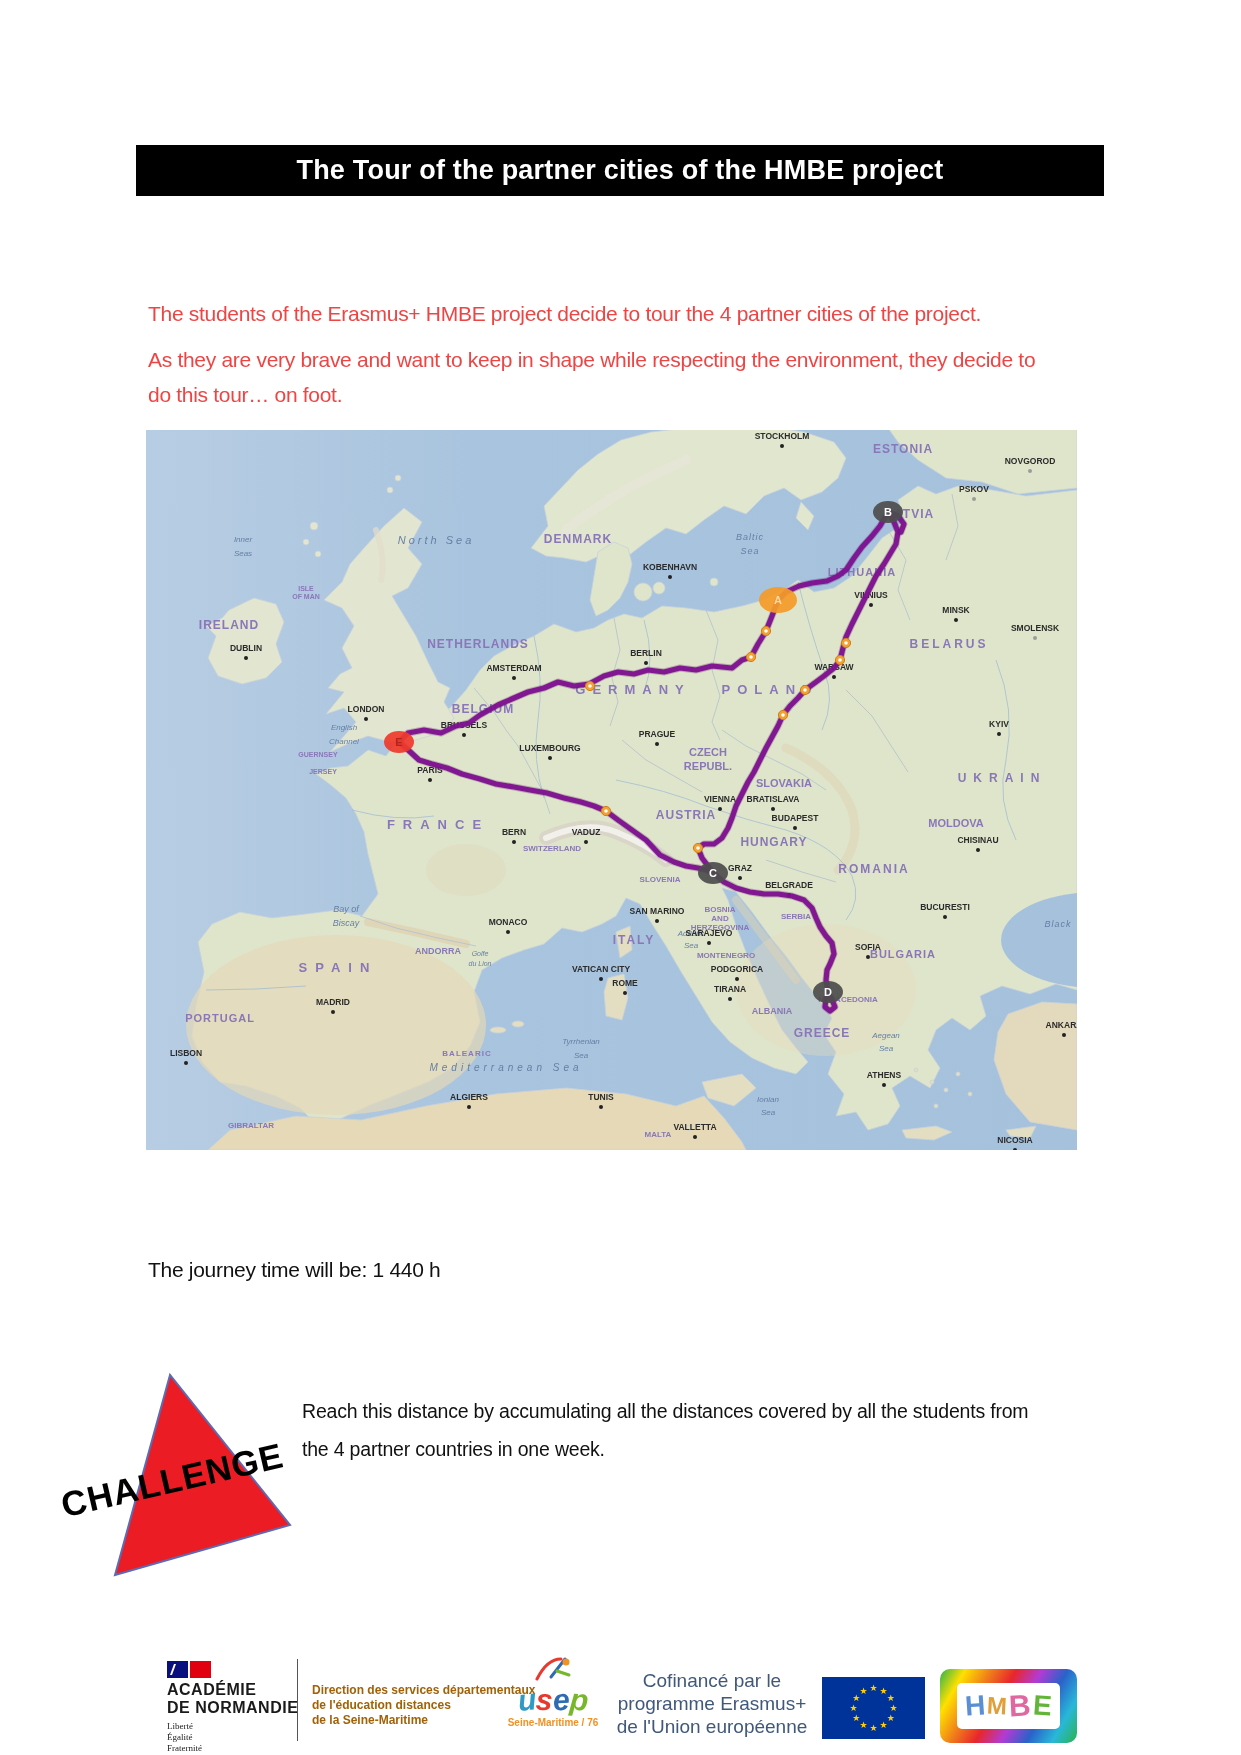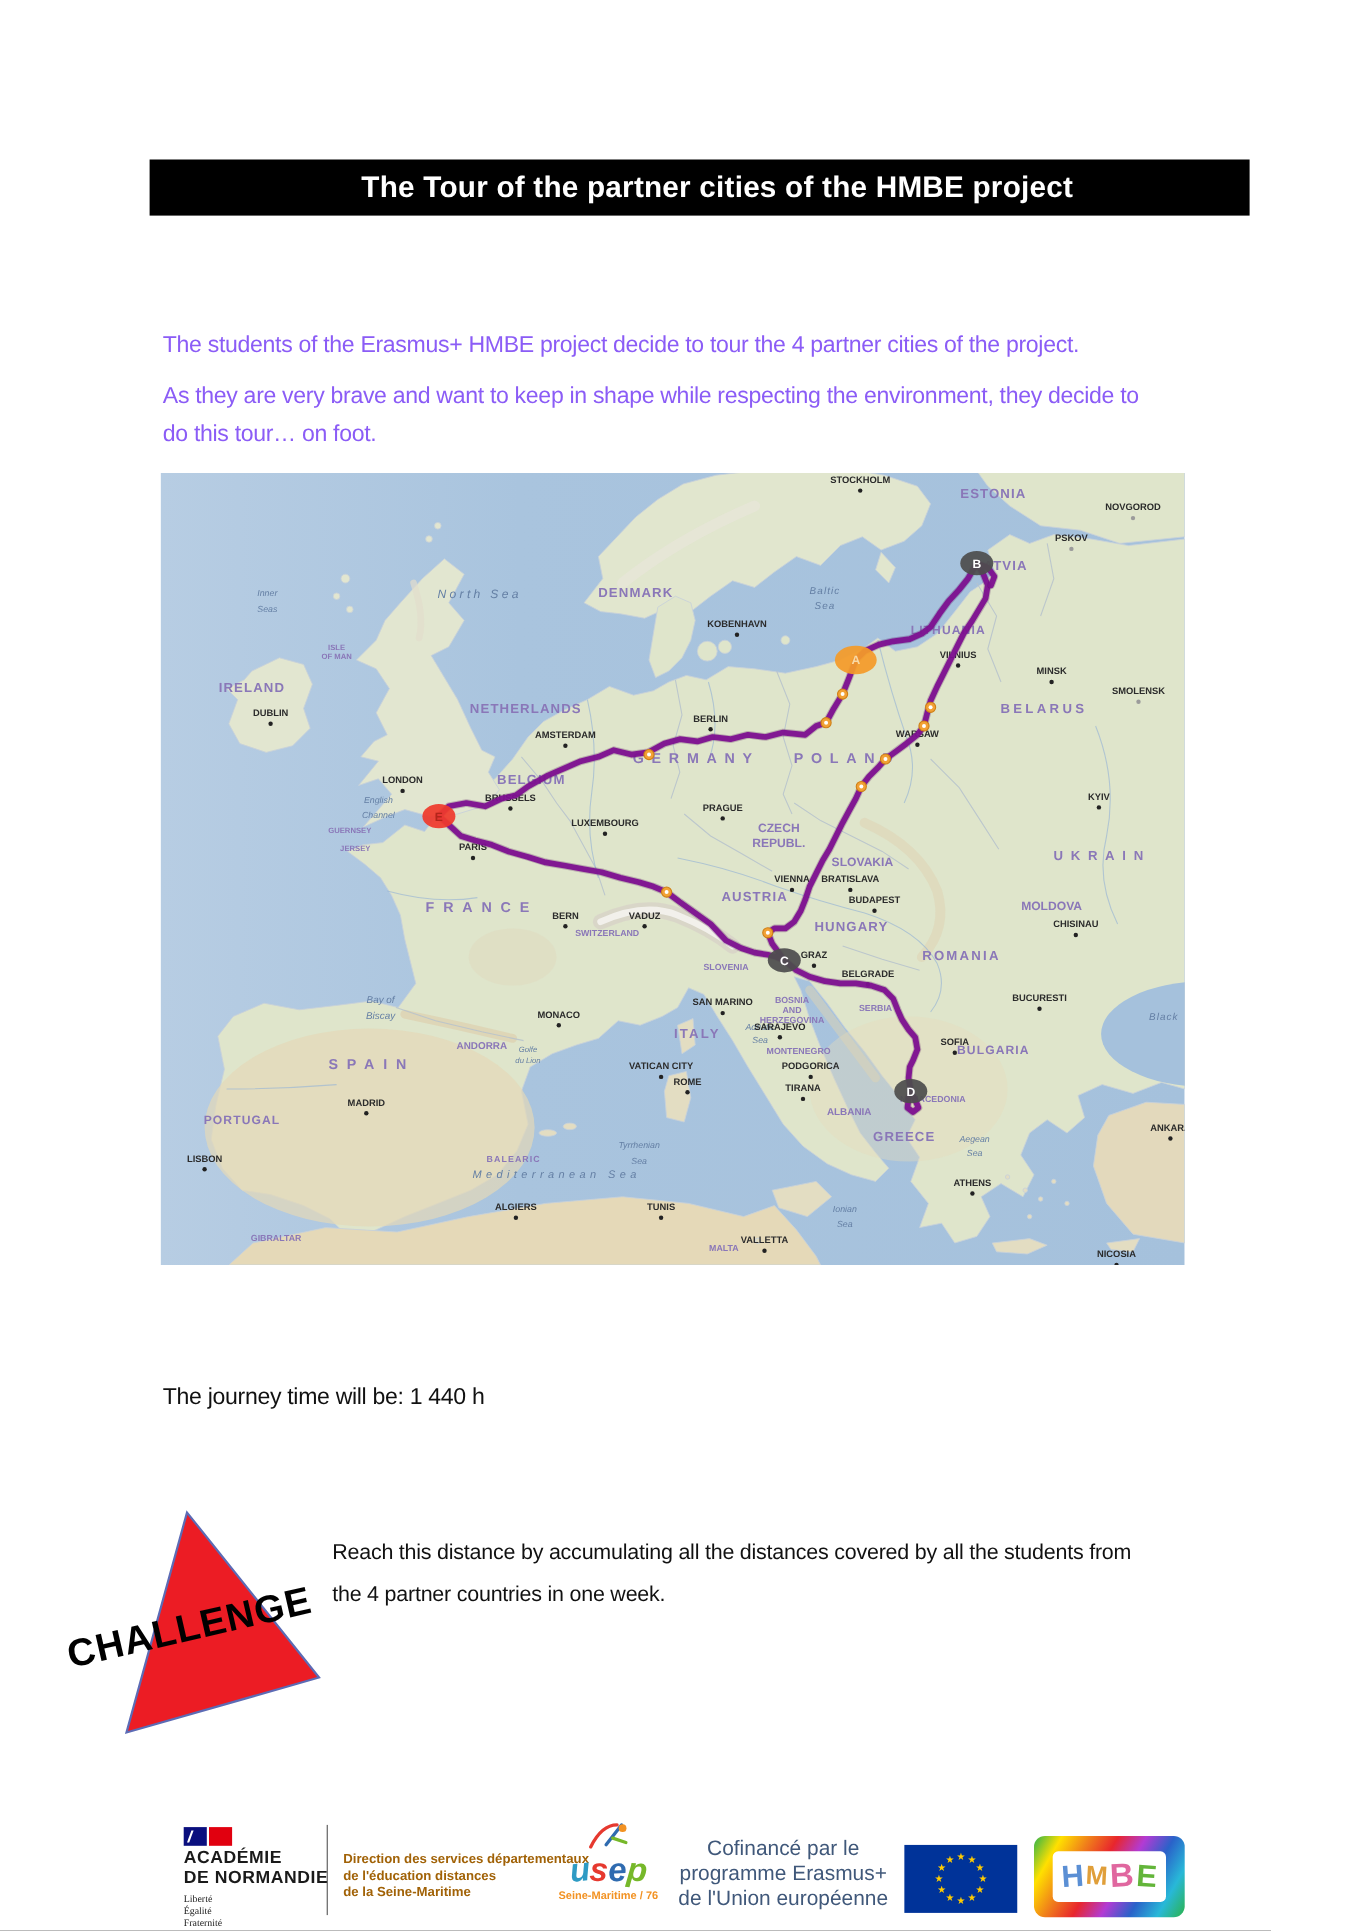--- a/index.html
+++ b/index.html
@@ -1,21 +1,21 @@
 <!DOCTYPE html>
 <html><head>
 <meta charset="utf-8">
 <style>
   html,body{margin:0;padding:0;background:#888;}
   .page{position:relative;width:1241px;height:1755px;background:#ffffff;overflow:hidden;
         font-family:"Liberation Sans",sans-serif;color:#1a1a1a;}
   .title-bar{position:absolute;left:136px;top:145px;width:968px;height:51px;background:#000;
-             display:flex;align-items:center;justify-content:center;padding-left:32px;}
+             display:flex;align-items:center;justify-content:center;}
   .title-bar span{color:#fff;font-size:27px;font-weight:bold;letter-spacing:.2px;}
-  .body-text{position:absolute;left:148px;margin:0;font-size:21px;letter-spacing:-.3px;line-height:35px;color:#8b5cf6;}
+  .body-text{position:absolute;left:148px;margin:0;font-size:21px;letter-spacing:-.3px;line-height:35px;color:#ef4444;}
   .p1{top:296px;width:990px;}
   .p2{top:342px;width:980px;}
   .map-frame{position:absolute;left:146px;top:430px;width:931px;height:720px;}
   .map-frame svg{display:block;}
   .stat{position:absolute;left:148px;margin:0;font-size:21px;letter-spacing:-.3px;color:#111;}
   .stat1{top:1213px;} .stat2{top:1258px;}
   .challenge-tri{position:absolute;left:95px;top:1360px;}
   .challenge-word{position:absolute;left:58px;top:1452px;width:300px;font-size:35px;font-weight:900;
                   color:#000;transform:rotate(-13deg);letter-spacing:1px;}
   .challenge-text{position:absolute;left:302px;top:1392px;width:810px;font-size:19.5px;

